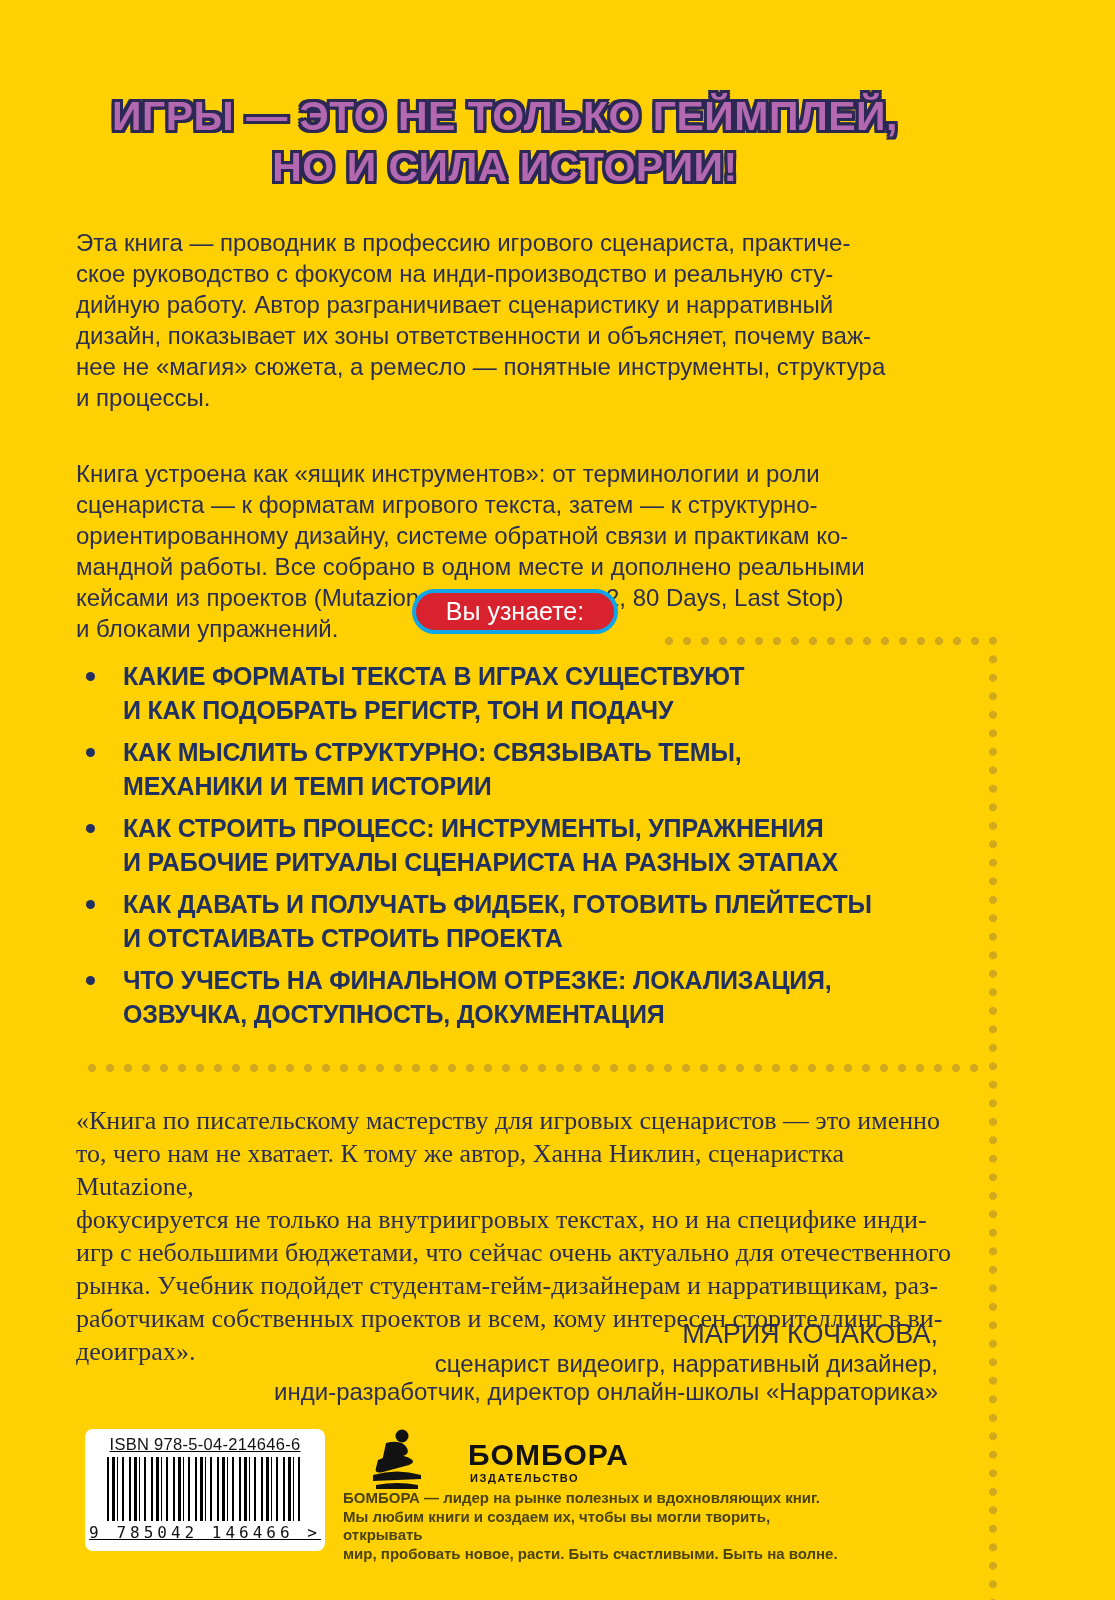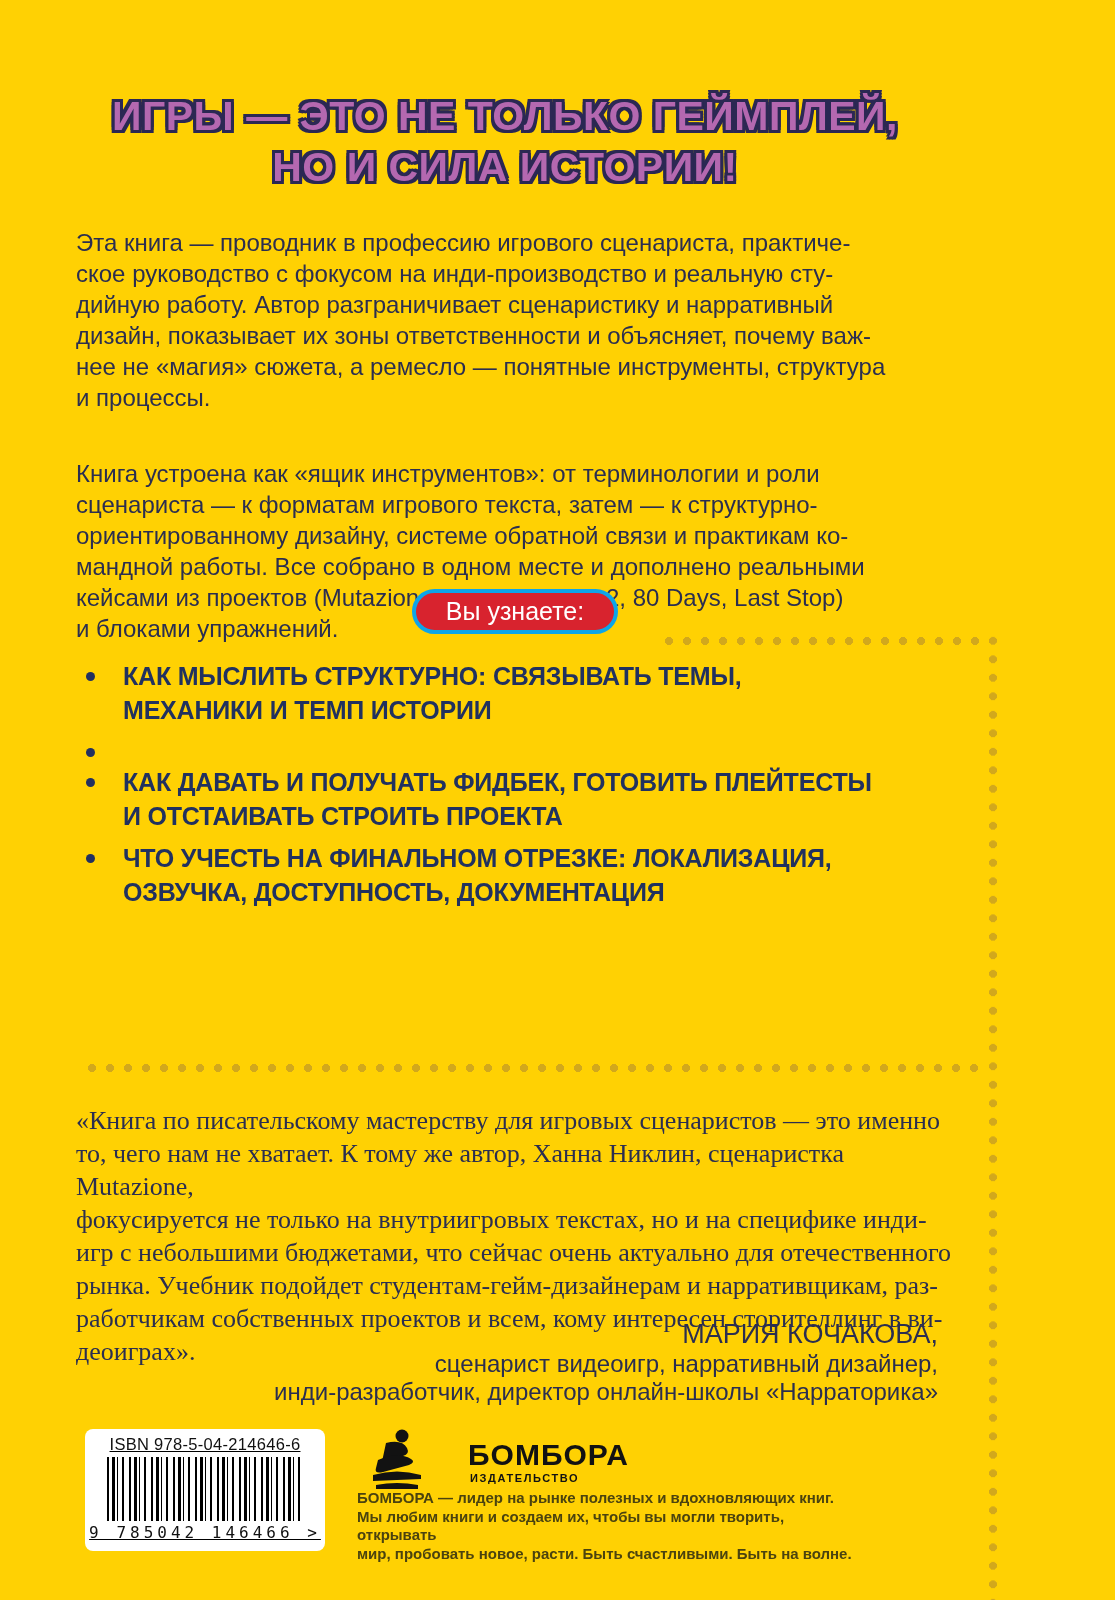--- a/index.html
+++ b/index.html
@@ -99,21 +99,21 @@
   .logo-icon{position:absolute;left:366px;top:1428px;}
   .logo-name{
     position:absolute;left:468px;top:1438px;
     color:#121212;font-size:30px;font-weight:800;letter-spacing:1px;
   }
   .logo-sub{
     position:absolute;left:470px;top:1472px;
     color:#121212;font-size:11px;font-weight:700;letter-spacing:1.6px;
   }
   .publisher-blurb{
-    position:absolute;left:357px;top:1489px;width:500px;
+    position:absolute;left:343px;top:1489px;width:500px;
     color:#4B430F;font-size:15px;line-height:18.5px;font-weight:700;
     white-space:pre-line;
   }
 </style>
 </head>
 <body>
 
 <div class="page">
 
   <h1 class="tagline">
@@ -140,25 +140,32 @@
     <span>Вы узнаете:</span>
   </div>
 
   <div class="dots-h dots-top"></div>
   <div class="dots-v dots-right"></div>
   <div class="dots-h dots-bottom"></div>
 
   <div class="bullets">
     <div class="bullet-item">
       <span class="bullet-dot"></span>
+      <span class="bullet-text">КАКИЕ ФОРМАТЫ ТЕКСТА В ИГРАХ СУЩЕСТВУЮТ
+И КАК ПОДОБРАТЬ РЕГИСТР, ТОН И ПОДАЧУ</span>
+    </div>
+    <div class="bullet-item">
+      <span class="bullet-dot"></span>
       <span class="bullet-text">КАК МЫСЛИТЬ СТРУКТУРНО: СВЯЗЫВАТЬ ТЕМЫ,
 МЕХАНИКИ И ТЕМП ИСТОРИИ</span>
     </div>
     <div class="bullet-item">
       <span class="bullet-dot"></span>
+      <span class="bullet-text">КАК СТРОИТЬ ПРОЦЕСС: ИНСТРУМЕНТЫ, УПРАЖНЕНИЯ
+И РАБОЧИЕ РИТУАЛЫ СЦЕНАРИСТА НА РАЗНЫХ ЭТАПАХ</span>
     </div>
     <div class="bullet-item">
       <span class="bullet-dot"></span>
       <span class="bullet-text">КАК ДАВАТЬ И ПОЛУЧАТЬ ФИДБЕК, ГОТОВИТЬ ПЛЕЙТЕСТЫ
 И ОТСТАИВАТЬ СТРОИТЬ ПРОЕКТА</span>
     </div>
     <div class="bullet-item">
       <span class="bullet-dot"></span>
       <span class="bullet-text">ЧТО УЧЕСТЬ НА ФИНАЛЬНОМ ОТРЕЗКЕ: ЛОКАЛИЗАЦИЯ,
 ОЗВУЧКА, ДОСТУПНОСТЬ, ДОКУМЕНТАЦИЯ</span>

